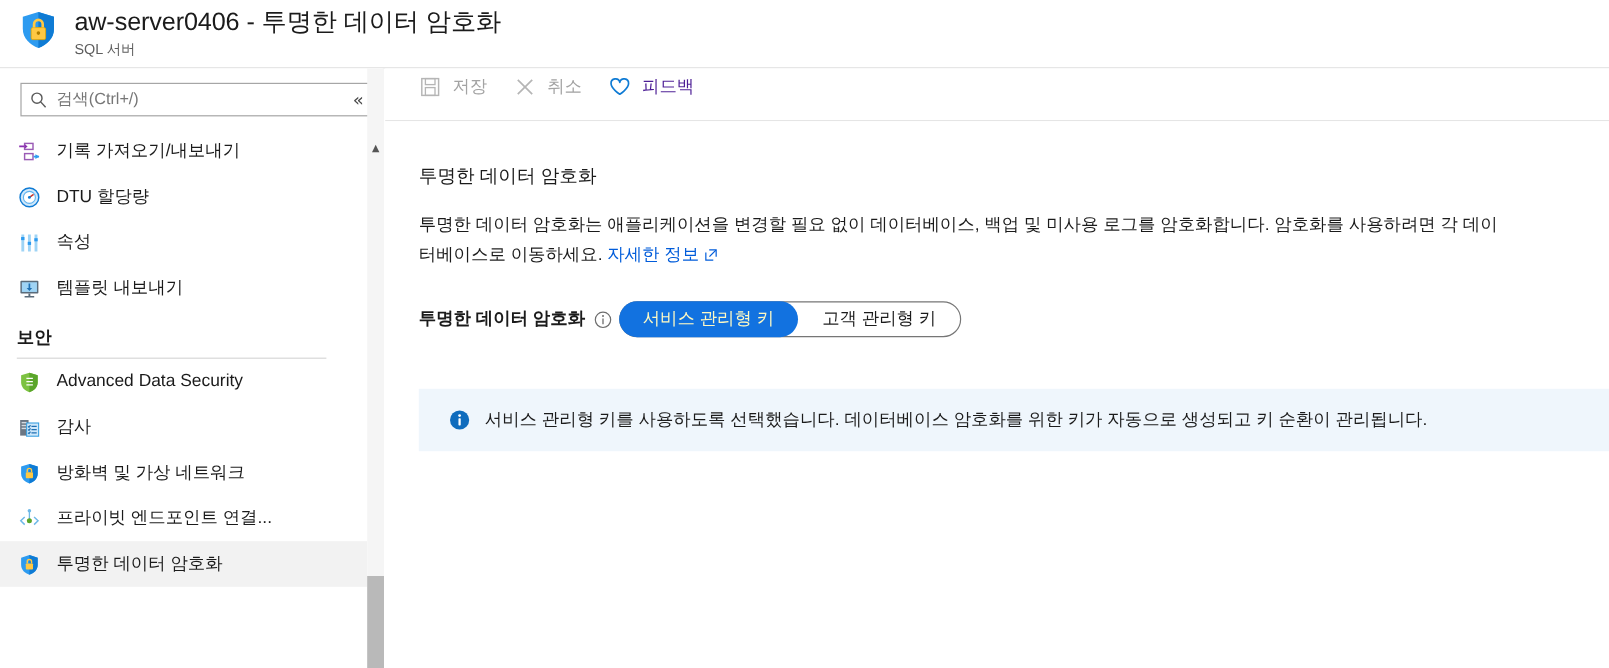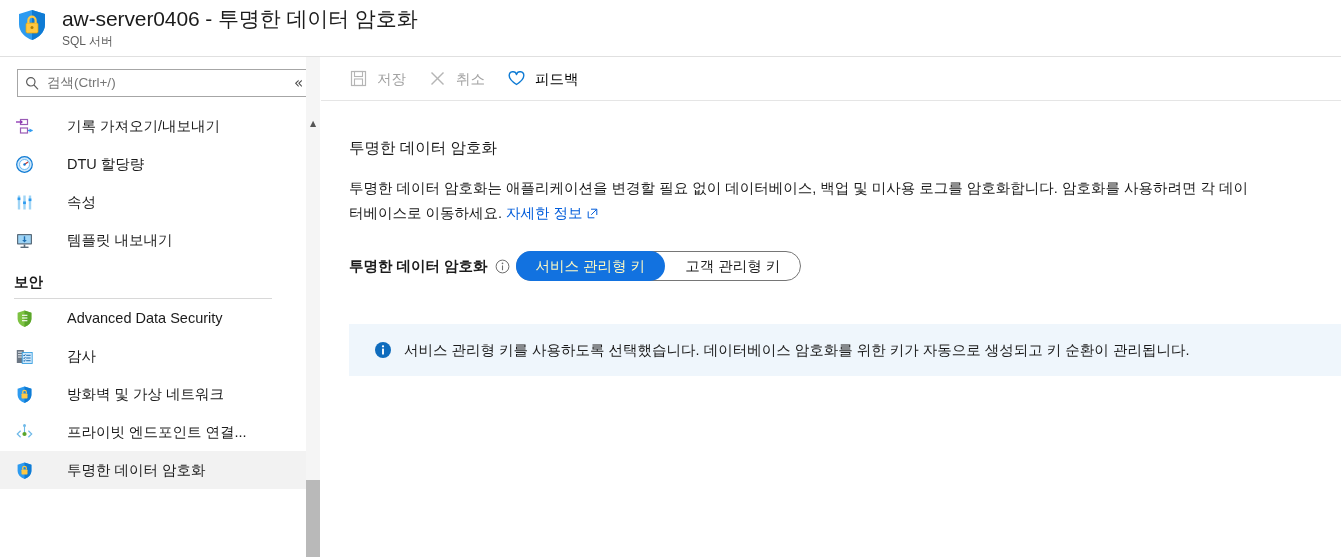--- a/index.html
+++ b/index.html
@@ -55,21 +55,21 @@
     position: absolute; left: 294px; top: 17px;
     font-size: 15px; color: #4a4a4a; line-height: 18px; cursor: pointer;
     font-family: "DejaVu Sans", sans-serif;
   }
 
   .nav-list {
     position: absolute; left: 0; top: 50px; width: 306px;
   }
   .nav-item {
     position: relative; height: 38px; display: flex; align-items: center;
-    padding-left: 14px; cursor: pointer; gap: 20px;
+    padding-left: 14px; cursor: pointer;
   }
   .nav-item.selected { background: #f2f2f2; }
   .nav-item .ico {
     width: 20px; height: 20px; flex: 0 0 auto; margin-right: 13px;
     display: flex; align-items: center; justify-content: center;
   }
   .nav-item .lbl {
     font-size: 14.5px; color: #1b1b1b; line-height: 20px; white-space: nowrap;
     overflow: hidden;
   }
@@ -98,28 +98,28 @@
     background: #b9b9b9;
   }
 
   
   .toolbar {
     position: absolute; left: 321px; top: 57px; width: 1020px; height: 44px;
     border-bottom: 1px solid #e5e5e5; background: #fff;
     display: flex; align-items: center; padding-left: 28px;
   }
   .tb-btn {
-    display: flex; align-items: center; height: 32px; margin-right: 22px;
+    display: flex; height: 32px; margin-right: 22px;
     cursor: pointer; user-select: none;
   }
   .tb-btn .tico { width: 19px; height: 19px; margin-right: 9px; flex: 0 0 auto;
     display:flex; align-items:center; justify-content:center; }
   .tb-btn .tlbl { font-size: 14.5px; line-height: 20px; white-space: nowrap; }
   .tb-btn.disabled .tlbl { color: #a3a3a3; }
-  .tb-btn.active .tlbl { color: #000000; }
+  .tb-btn.active .tlbl { color: #4c1d95; }
 
   
   .content {
     position: absolute; left: 321px; top: 101px; width: 1020px; height: 456px;
     background: #fff; overflow: hidden;
   }
   .c-title {
     position: absolute; left: 28px; top: 36px;
     font-size: 15.5px; color: #1b1b1b; line-height: 22px; white-space: nowrap;
   }

